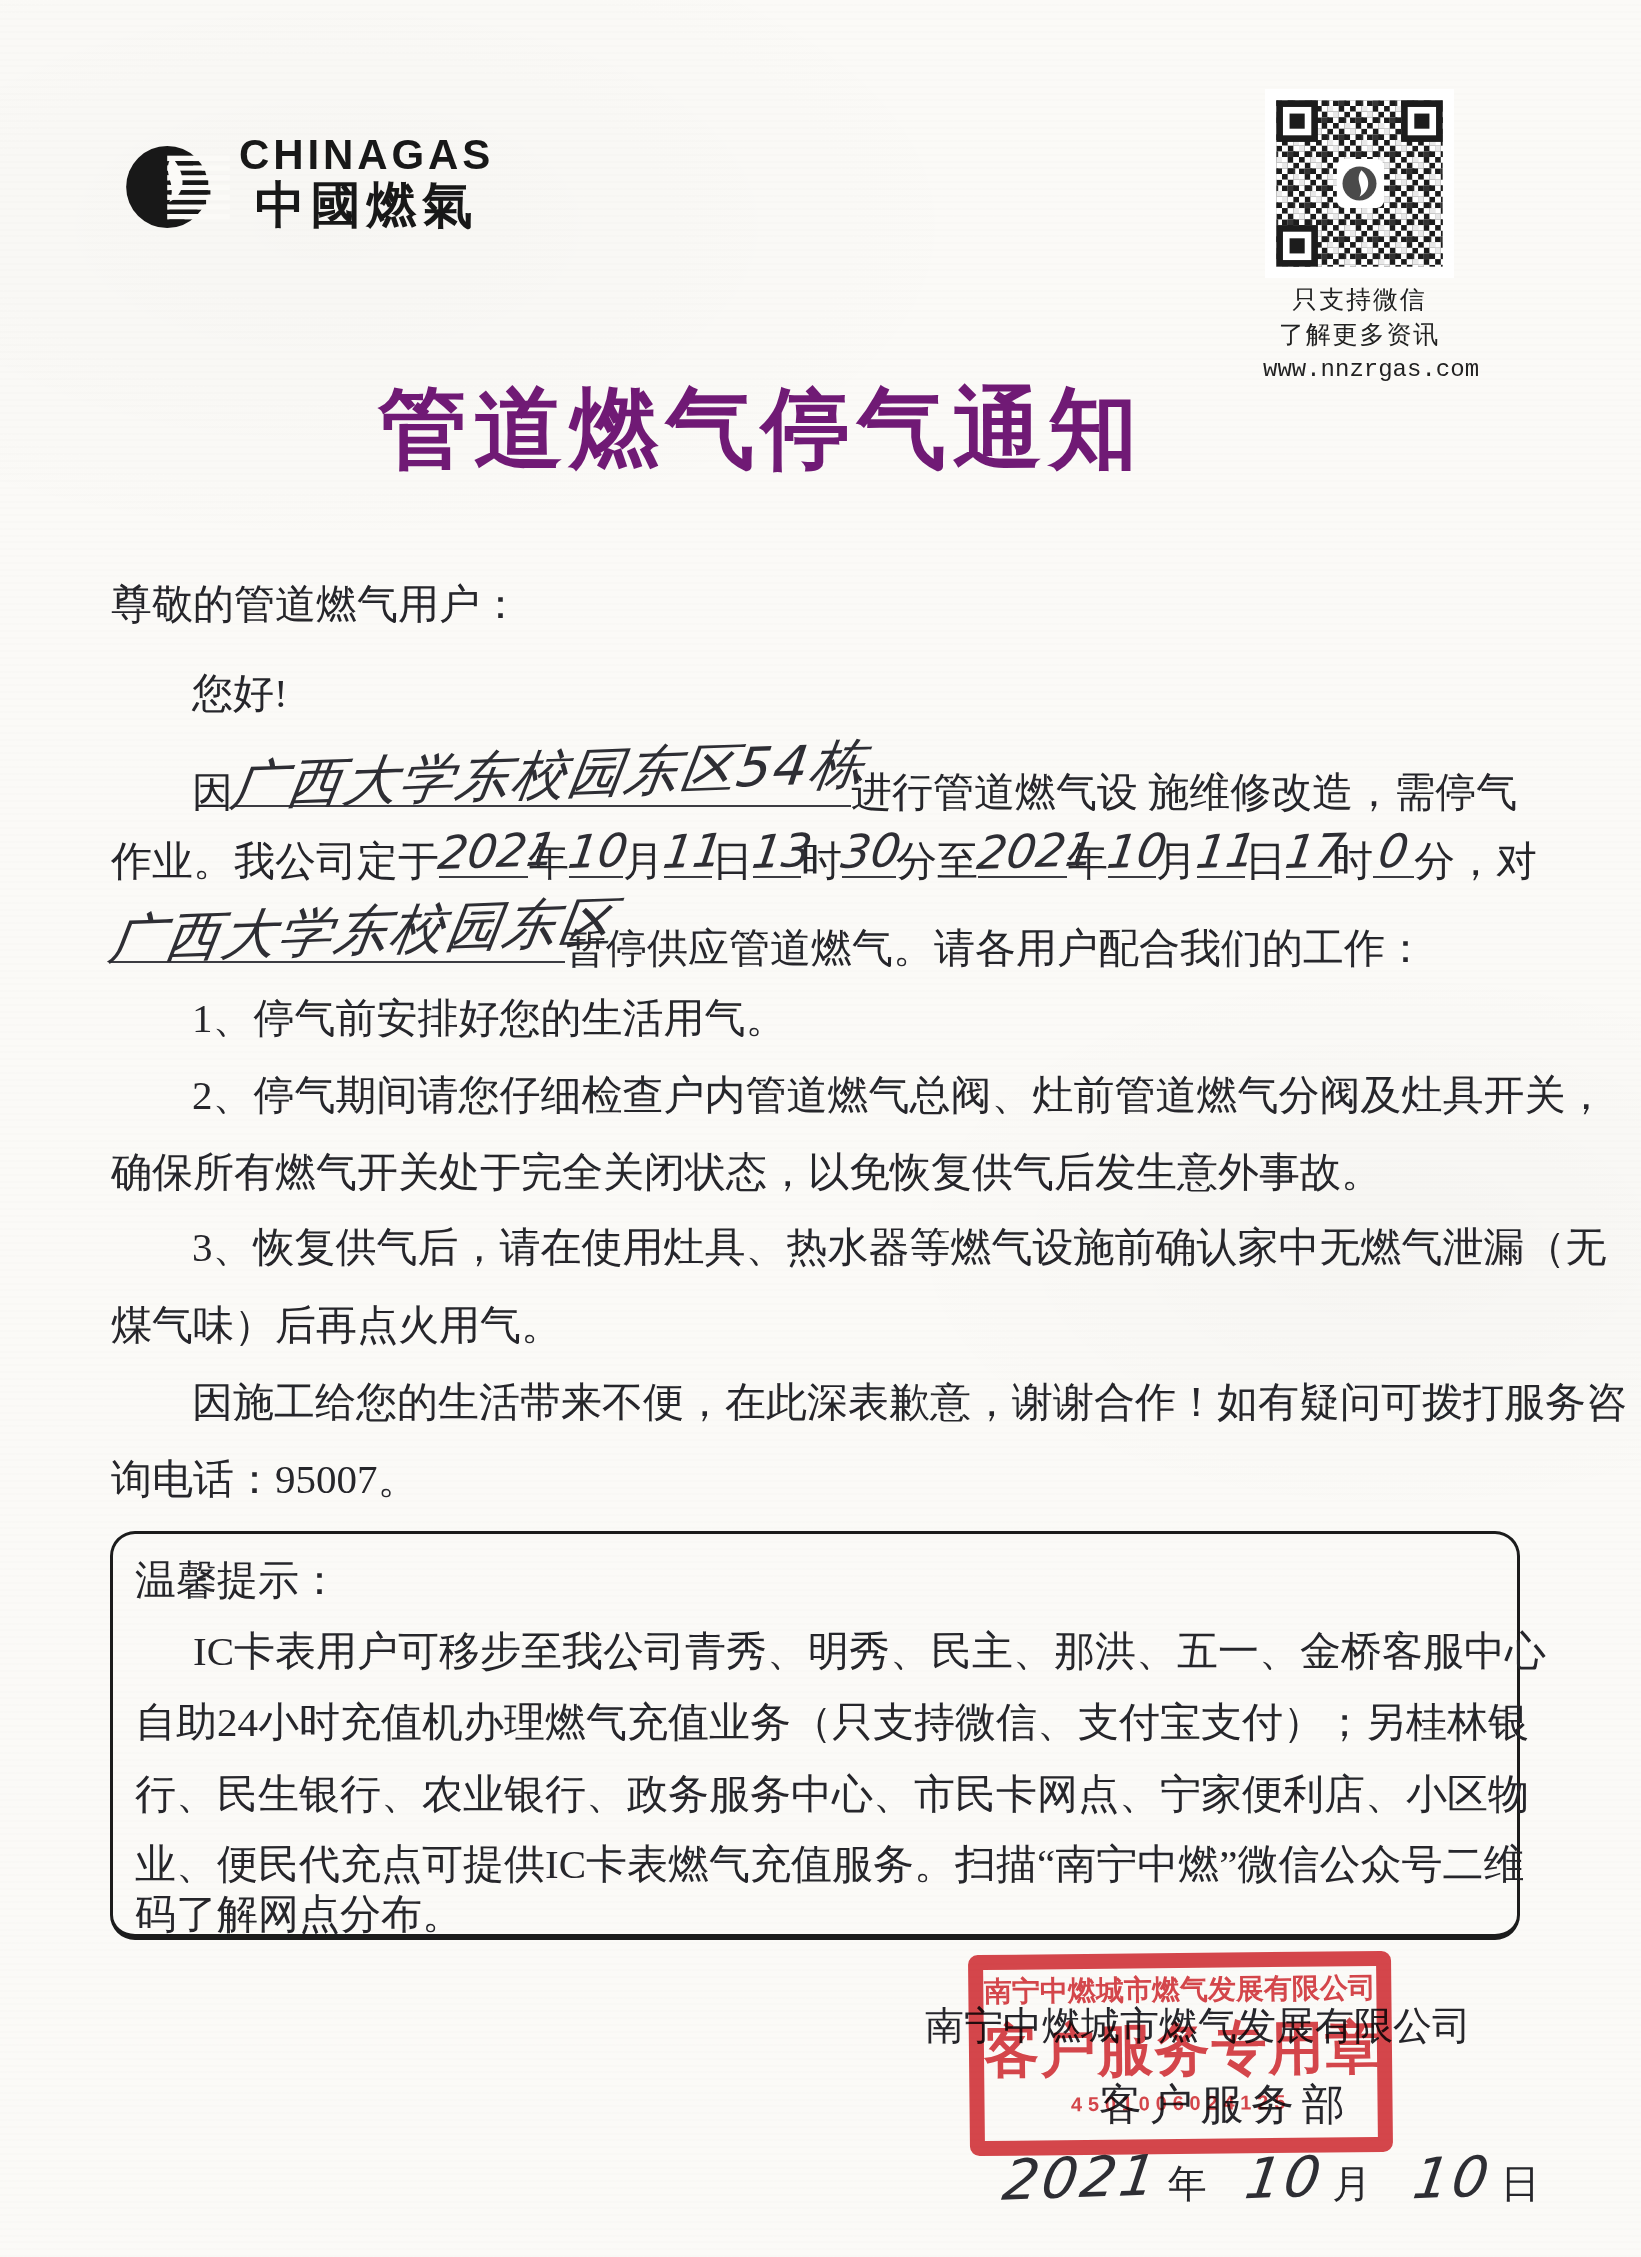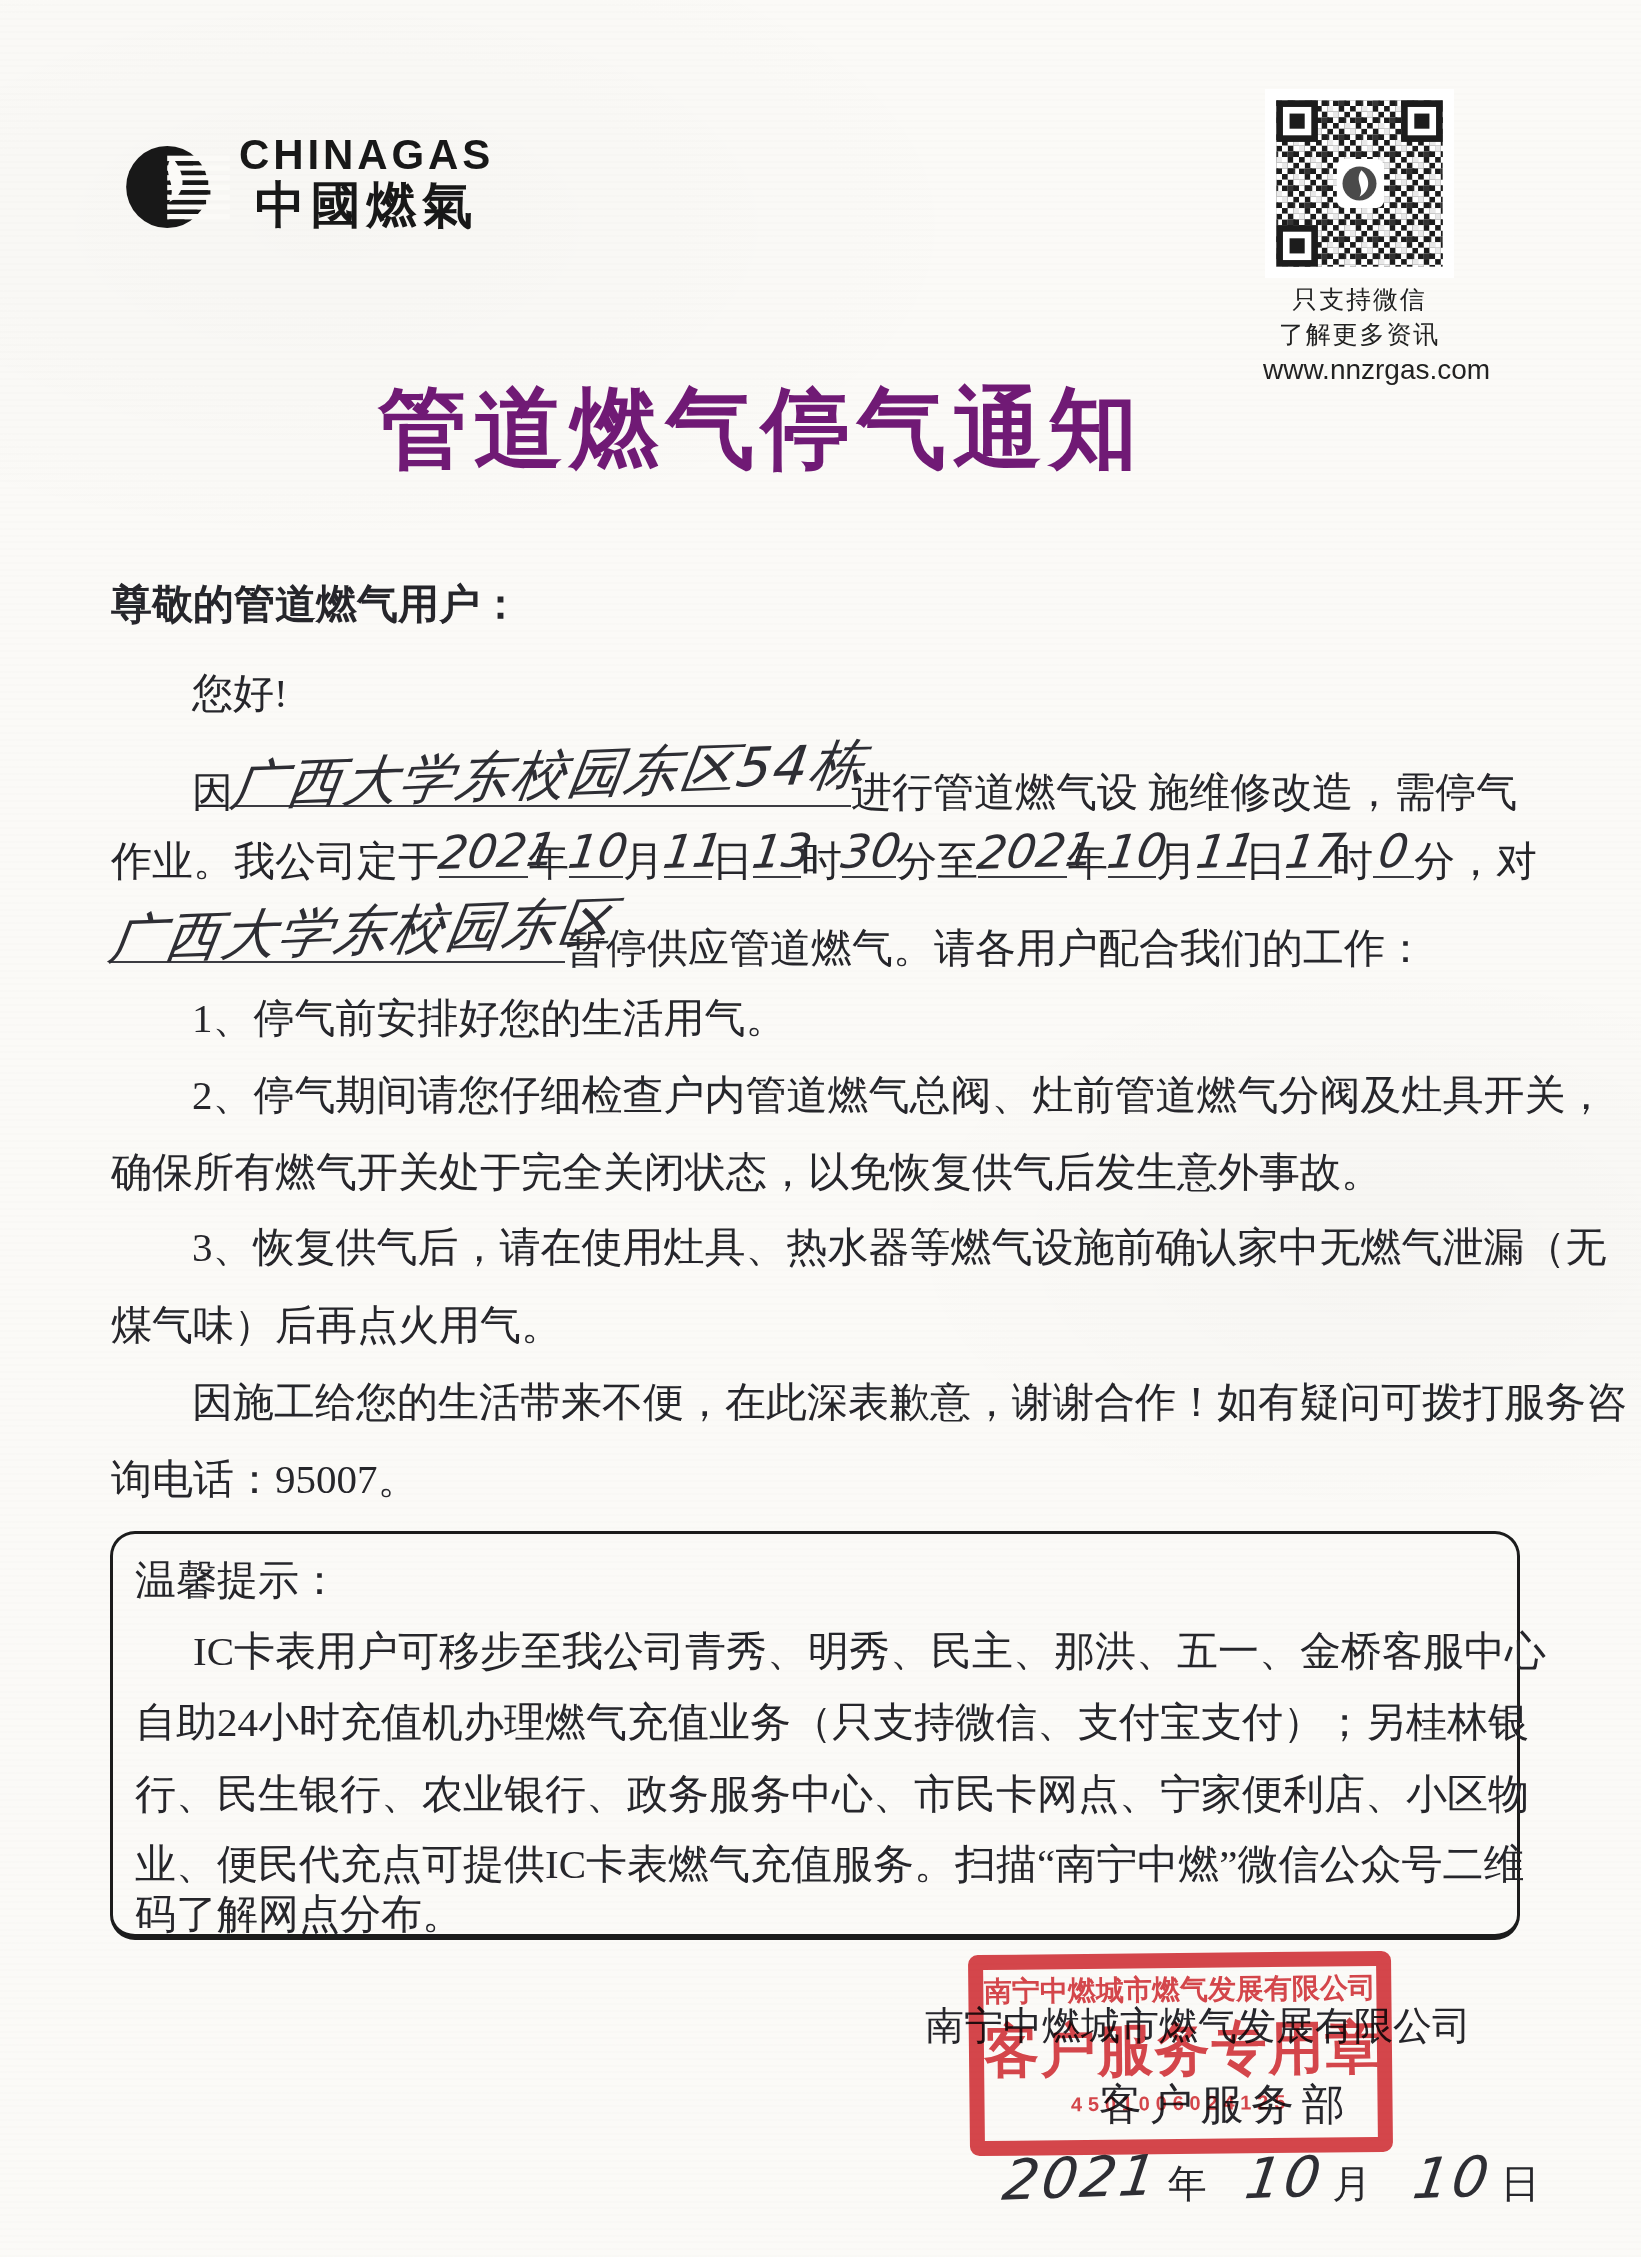--- a/index.html
+++ b/index.html
@@ -28,22 +28,22 @@
   .brand-zh{
     font-family:"Liberation Sans","DejaVu Sans",sans-serif;
     font-weight:bold;font-size:50px;letter-spacing:5.8px;color:#181818;line-height:1.15;text-align:center;
   }
   .qr-wrap{left:1263px;top:89px;width:193px;text-align:center;}
   .qr-caption{
     font-family:"Liberation Sans","DejaVu Sans",sans-serif;
     font-size:25px;color:#222;line-height:35px;letter-spacing:1.9px;
   }
   .qr-url{
-    font-family:Liberation Sans, sans-serif;
-    font-size:28px;color:#222;line-height:35px;letter-spacing:0;
+    font-family:Liberation Mono, monospace;
+    font-size:24px;color:#222;line-height:35px;letter-spacing:0;
   }
   
   .doc-title{
     left:378px;top:369px;
     font-family:"Liberation Sans","DejaVu Sans",sans-serif;
     font-weight:bold;font-size:89px;letter-spacing:6.8px;
     color:#701a75;
   }
   
   .ln{font-size:41px;line-height:54px;white-space:nowrap;}
@@ -161,21 +161,21 @@
       <path d="M51 43 C47 49 53 52 50 57 C56 54 56 47 51 43 Z" fill="#ffffff"></path>
     </svg>
   </span>
   <div class="qr-caption">只支持微信</div>
   <div class="qr-caption">了解更多资讯</div>
   <div class="qr-url">www.nnzrgas.com</div>
 </div>
 
 <div class="abs doc-title">管道燃气停气通知</div>
 
-<div class="abs ln" style="left:111px;top:577px;font-weight:bold;">尊敬的管道燃气用户：</div>
+<div class="abs ln" style="left:111px;top:577px;">尊敬的管道燃气用户：</div>
 <div class="abs ln" style="left:192px;top:666px;">您好!</div>
 
 <div class="abs ln" style="left:192px;top:761px;">
   <span>因</span><span class="blank" style="width:618px;"><span class="hw hw-loc">广西大学东校园东区54栋</span></span><span>进行管道燃气设 施维修改造，需停气</span>
 </div>
 
 <div class="abs ln sched" style="left:111px;top:832px;">
   <span>作业。我公司定于</span>
   <span class="blank" style="width:89px;"><span class="hw hw-num">2021</span></span>
   <span>年</span>

